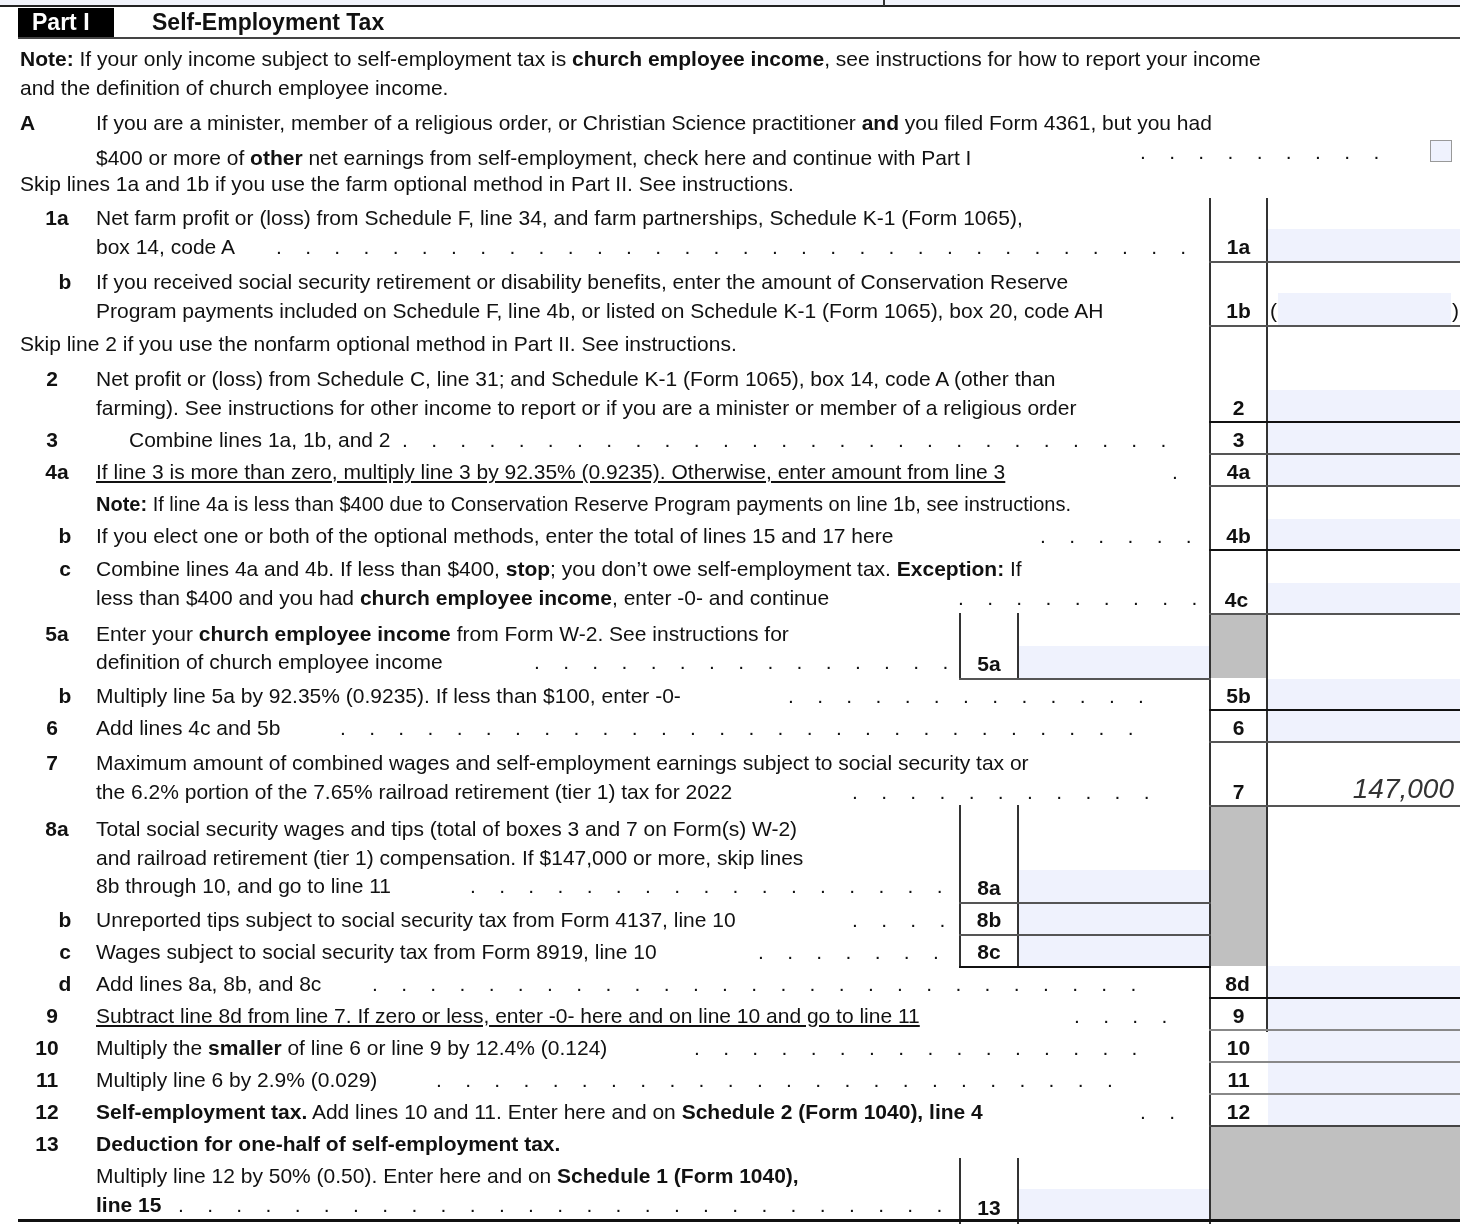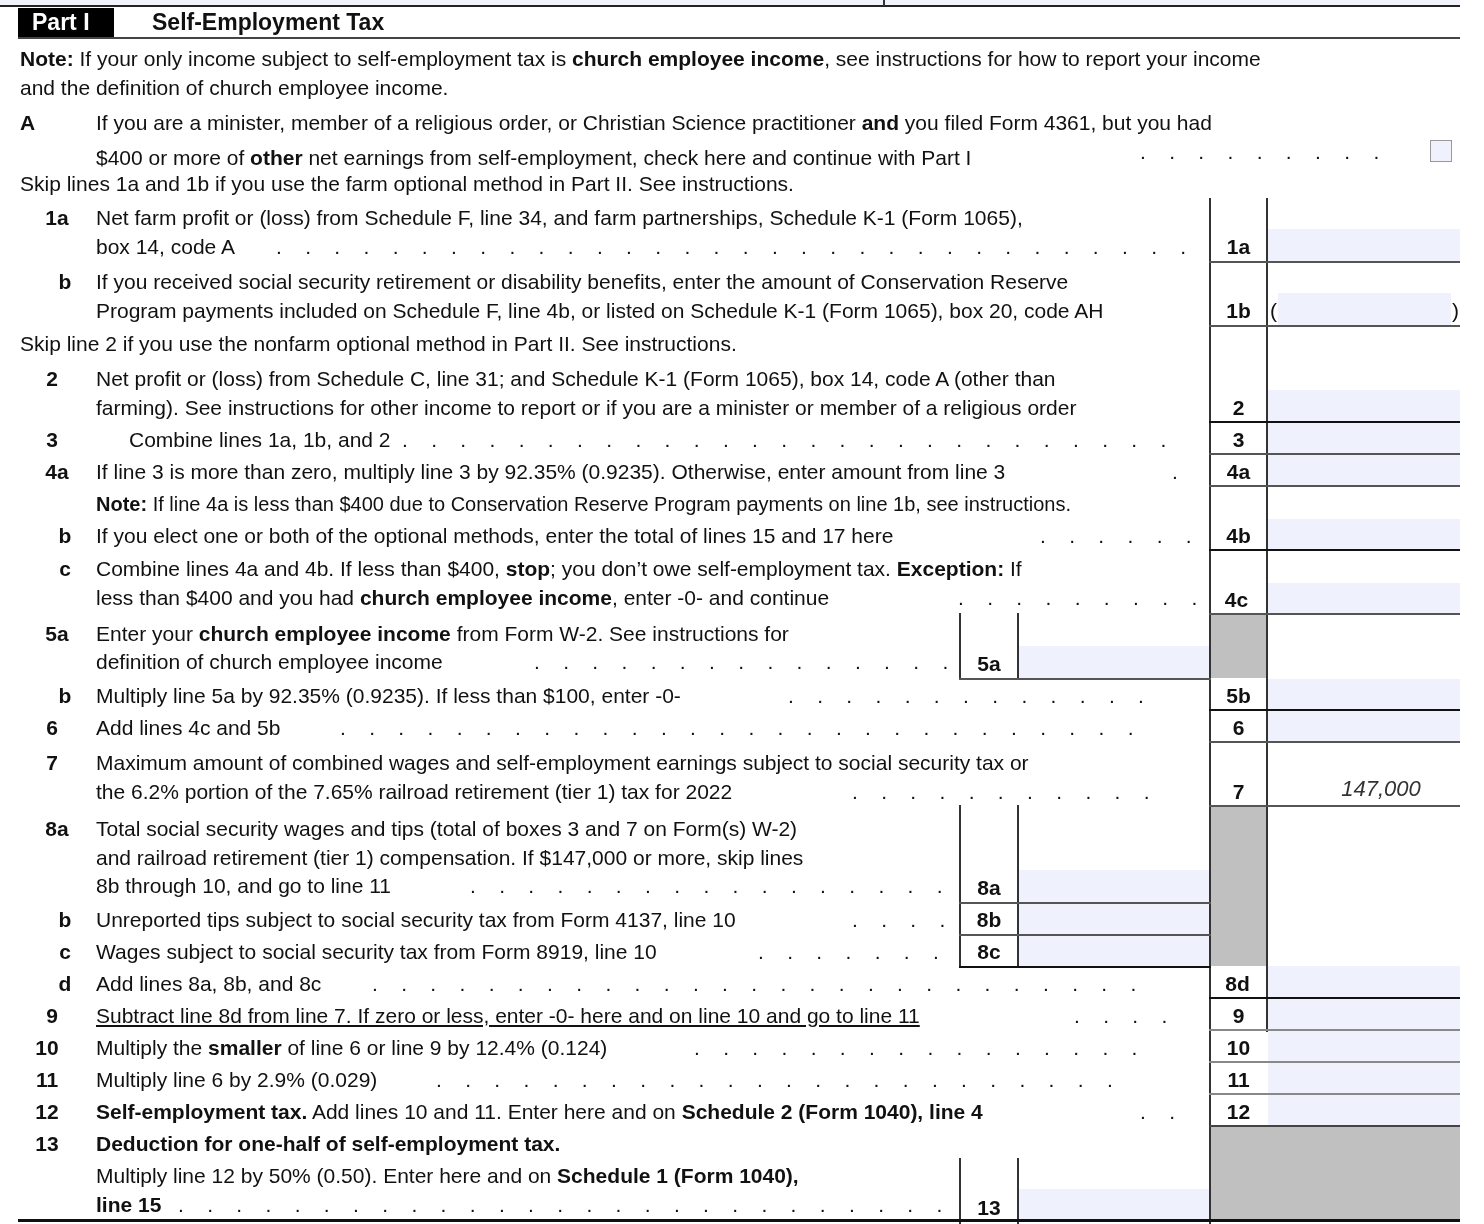--- a/index.html
+++ b/index.html
@@ -72,21 +72,21 @@
 <div class="hline" style="left:1209px;top:421px;width:251px;background:#111;"></div>
 
 <div class="num" style="left:40px;top:426px;width:24px;">3</div>
 <div class="txt" style="left:96px;top:426px;margin-left:33px;">Combine lines 1a, 1b, and 2</div>
 <div class="dots" style="left:402px;top:426px;">.&nbsp;&nbsp;&nbsp;&nbsp;.&nbsp;&nbsp;&nbsp;&nbsp;.&nbsp;&nbsp;&nbsp;&nbsp;.&nbsp;&nbsp;&nbsp;&nbsp;.&nbsp;&nbsp;&nbsp;&nbsp;.&nbsp;&nbsp;&nbsp;&nbsp;.&nbsp;&nbsp;&nbsp;&nbsp;.&nbsp;&nbsp;&nbsp;&nbsp;.&nbsp;&nbsp;&nbsp;&nbsp;.&nbsp;&nbsp;&nbsp;&nbsp;.&nbsp;&nbsp;&nbsp;&nbsp;.&nbsp;&nbsp;&nbsp;&nbsp;.&nbsp;&nbsp;&nbsp;&nbsp;.&nbsp;&nbsp;&nbsp;&nbsp;.&nbsp;&nbsp;&nbsp;&nbsp;.&nbsp;&nbsp;&nbsp;&nbsp;.&nbsp;&nbsp;&nbsp;&nbsp;.&nbsp;&nbsp;&nbsp;&nbsp;.&nbsp;&nbsp;&nbsp;&nbsp;.&nbsp;&nbsp;&nbsp;&nbsp;.&nbsp;&nbsp;&nbsp;&nbsp;.&nbsp;&nbsp;&nbsp;&nbsp;.&nbsp;&nbsp;&nbsp;&nbsp;.&nbsp;&nbsp;&nbsp;&nbsp;.&nbsp;&nbsp;&nbsp;&nbsp;.&nbsp;&nbsp;&nbsp;&nbsp;.</div>
 <div class="num" style="left:1211px;top:426px;width:55px;">3</div>
 <div class="field" style="left:1268px;top:423px;width:192px;height:30px;"></div>
 <div class="hline" style="left:1209px;top:453px;width:251px;"></div>
 
 <div class="num" style="left:40px;top:458px;width:34px;">4a</div>
-<div class="txt" style="left:96px;top:458px;">If line 3 is more than zero, multiply line 3 by 92.35% (0.9235). Otherwise, enter amount from line 3</div>
+<div class="txt" style="left:96px;top:458px;text-decoration:underline;">If line 3 is more than zero, multiply line 3 by 92.35% (0.9235). Otherwise, enter amount from line 3</div>
 <div class="dots" style="left:1172px;top:458px;">.</div>
 <div class="num" style="left:1211px;top:458px;width:55px;">4a</div>
 <div class="field" style="left:1268px;top:455px;width:192px;height:30px;"></div>
 <div class="hline" style="left:1209px;top:485px;width:251px;"></div>
 <div class="txt" style="left:96px;top:490px;font-size:20px;">
   <span class="b">Note:</span><span> If line 4a is less than $400 due to Conservation Reserve Program payments on line 1b, see instructions.</span>
 </div>
 
 <div class="num" style="left:50px;top:522px;width:30px;">b</div>
 <div class="txt" style="left:96px;top:522px;">If you elect one or both of the optional methods, enter the total of lines 15 and 17 here</div>
@@ -132,21 +132,21 @@
 <div class="dots" style="left:340px;top:714px;">.&nbsp;&nbsp;&nbsp;&nbsp;.&nbsp;&nbsp;&nbsp;&nbsp;.&nbsp;&nbsp;&nbsp;&nbsp;.&nbsp;&nbsp;&nbsp;&nbsp;.&nbsp;&nbsp;&nbsp;&nbsp;.&nbsp;&nbsp;&nbsp;&nbsp;.&nbsp;&nbsp;&nbsp;&nbsp;.&nbsp;&nbsp;&nbsp;&nbsp;.&nbsp;&nbsp;&nbsp;&nbsp;.&nbsp;&nbsp;&nbsp;&nbsp;.&nbsp;&nbsp;&nbsp;&nbsp;.&nbsp;&nbsp;&nbsp;&nbsp;.&nbsp;&nbsp;&nbsp;&nbsp;.&nbsp;&nbsp;&nbsp;&nbsp;.&nbsp;&nbsp;&nbsp;&nbsp;.&nbsp;&nbsp;&nbsp;&nbsp;.&nbsp;&nbsp;&nbsp;&nbsp;.&nbsp;&nbsp;&nbsp;&nbsp;.&nbsp;&nbsp;&nbsp;&nbsp;.&nbsp;&nbsp;&nbsp;&nbsp;.&nbsp;&nbsp;&nbsp;&nbsp;.&nbsp;&nbsp;&nbsp;&nbsp;.&nbsp;&nbsp;&nbsp;&nbsp;.&nbsp;&nbsp;&nbsp;&nbsp;.&nbsp;&nbsp;&nbsp;&nbsp;.&nbsp;&nbsp;&nbsp;&nbsp;.&nbsp;&nbsp;&nbsp;&nbsp;.</div>
 <div class="num" style="left:1211px;top:714px;width:55px;">6</div>
 <div class="field" style="left:1268px;top:711px;width:192px;height:30px;"></div>
 <div class="hline" style="left:1209px;top:741px;width:251px;"></div>
 
 <div class="num" style="left:40px;top:749px;width:24px;">7</div>
 <div class="txt" style="left:96px;top:749px;">Maximum amount of combined wages and self-employment earnings subject to social security tax or</div>
 <div class="txt" style="left:96px;top:778px;">the 6.2% portion of the 7.65% railroad retirement (tier 1) tax for 2022</div>
 <div class="dots" style="left:852px;top:778px;">.&nbsp;&nbsp;&nbsp;&nbsp;.&nbsp;&nbsp;&nbsp;&nbsp;.&nbsp;&nbsp;&nbsp;&nbsp;.&nbsp;&nbsp;&nbsp;&nbsp;.&nbsp;&nbsp;&nbsp;&nbsp;.&nbsp;&nbsp;&nbsp;&nbsp;.&nbsp;&nbsp;&nbsp;&nbsp;.&nbsp;&nbsp;&nbsp;&nbsp;.&nbsp;&nbsp;&nbsp;&nbsp;.&nbsp;&nbsp;&nbsp;&nbsp;.</div>
 <div class="num" style="left:1211px;top:778px;width:55px;">7</div>
-<div class="txt" style="left:1268px;top:775px;width:186px;text-align:center;font-style:italic;font-size:22px;color:#333;margin-left:20px;">147,000</div>
+<div class="txt" style="left:1268px;top:775px;width:186px;text-align:right;font-style:italic;font-size:28px;color:#333;">147,000</div>
 <div class="hline" style="left:1209px;top:805px;width:251px;"></div>
 
 <div class="num" style="left:40px;top:815px;width:34px;">8a</div>
 <div class="txt" style="left:96px;top:815px;text-align:right;">Total social security wages and tips (total of boxes 3 and 7 on Form(s) W-2)</div>
 <div class="txt" style="left:96px;top:844px;">and railroad retirement (tier 1) compensation. If $147,000 or more, skip lines</div>
 <div class="txt" style="left:96px;top:872px;">8b through 10, and go to line 11</div>
 <div class="dots" style="left:470px;top:872px;">.&nbsp;&nbsp;&nbsp;&nbsp;.&nbsp;&nbsp;&nbsp;&nbsp;.&nbsp;&nbsp;&nbsp;&nbsp;.&nbsp;&nbsp;&nbsp;&nbsp;.&nbsp;&nbsp;&nbsp;&nbsp;.&nbsp;&nbsp;&nbsp;&nbsp;.&nbsp;&nbsp;&nbsp;&nbsp;.&nbsp;&nbsp;&nbsp;&nbsp;.&nbsp;&nbsp;&nbsp;&nbsp;.&nbsp;&nbsp;&nbsp;&nbsp;.&nbsp;&nbsp;&nbsp;&nbsp;.&nbsp;&nbsp;&nbsp;&nbsp;.&nbsp;&nbsp;&nbsp;&nbsp;.&nbsp;&nbsp;&nbsp;&nbsp;.&nbsp;&nbsp;&nbsp;&nbsp;.&nbsp;&nbsp;&nbsp;&nbsp;.</div>
 <div class="vline" style="left:959px;top:805px;height:161px;"></div>
 <div class="vline" style="left:1017px;top:805px;height:161px;"></div>
 <div class="num" style="left:961px;top:874px;width:56px;">8a</div>

